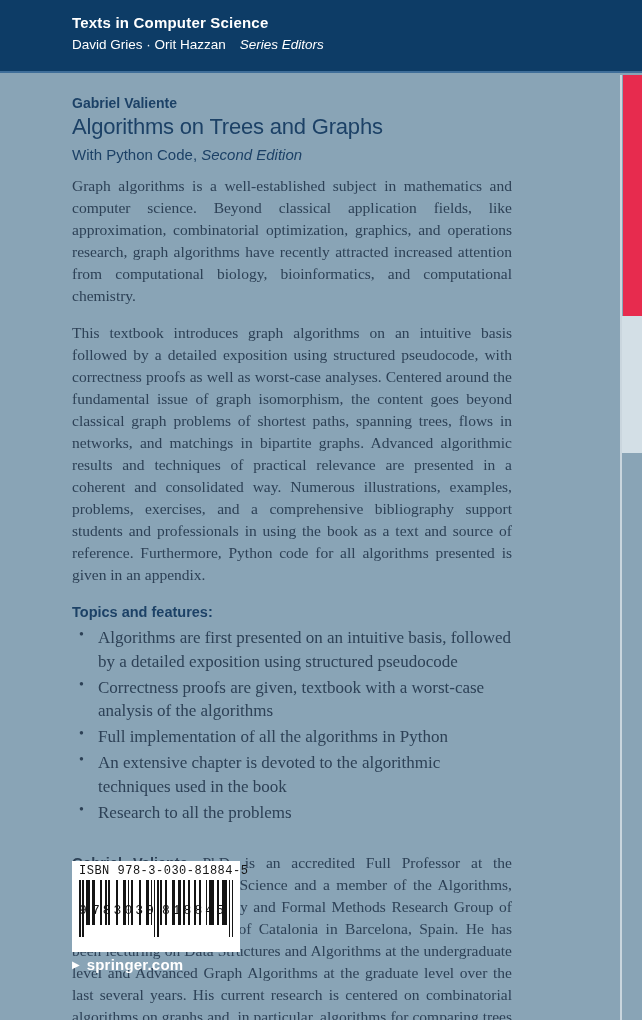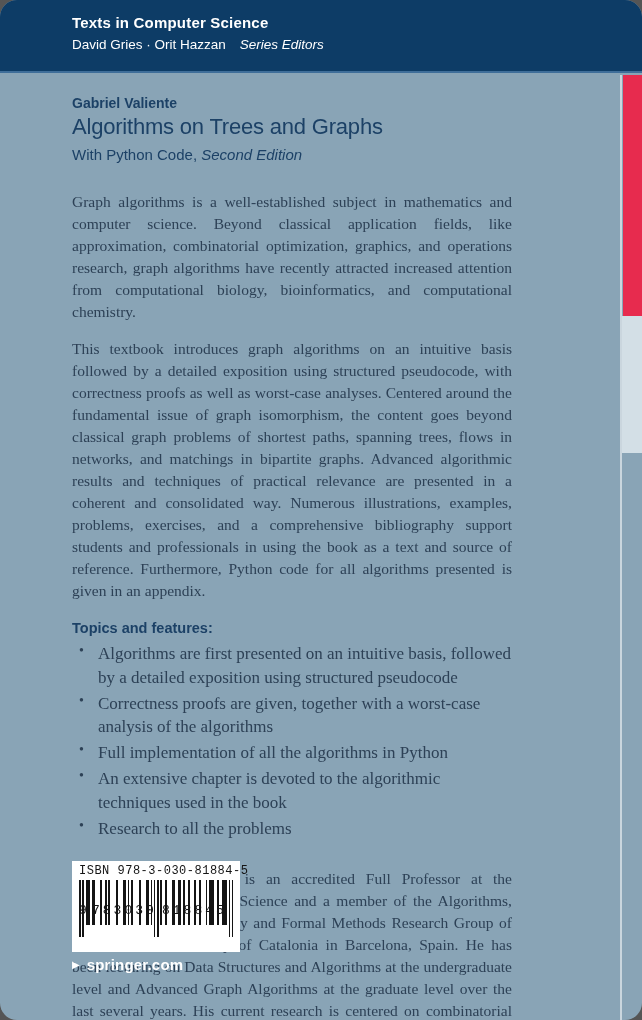--- a/index.html
+++ b/index.html
@@ -1,19 +1,19 @@
 <!DOCTYPE html>
 <html style="--page_bg: #89a4b6; --header_bg: #0d3c66; --header_edge: #3f6e99; --accent_red: #e72b4e; --pale_strip: #d3dfe6; --heading_text: #1c4166; --body_text: #2d4156; --barcode_ink: #141414;"><head>
 <meta charset="utf-8">
 <style>
   html,body{margin:0;padding:0;}
   body{background:#555; font-family:"Liberation Sans",sans-serif;}
   .page{
     position:relative; width:642px; height:1020px; overflow:hidden;
-    background:var(--page_bg); margin:0 auto;border-radius:17px;
+    background:var(--page_bg); margin:0 auto;
   }
   
   .masthead{
     position:absolute; left:0; top:0; width:100%; height:73px;
     background:var(--header_bg);
     border-bottom:2px solid var(--header_edge);
     box-sizing:border-box; padding:14px 0 0 72px; color:#fff;
   }
   .series-title{font-weight:bold; font-size:15px; letter-spacing:.2px;}
   .series-editors{margin-top:6px; font-size:13.5px;}
@@ -33,21 +33,21 @@
   }
   .author{margin-top:20px; font-weight:bold; font-size:14px; color:var(--heading_text);}
   .title{margin:3px 0 0; font-size:22px; font-weight:normal; color:var(--heading_text);
     letter-spacing:-.2px;}
   .subtitle{margin-top:6px; font-size:15px; color:var(--heading_text);}
   .subtitle .ital{font-style:italic;}
   .content p{
     margin:15px 0 0; font-family:"Liberation Serif",serif;
     font-size:15.5px; line-height:1.42; text-align:justify;
   }
-  .content p.first{margin-top:28px;}
+  .content p.first{margin-top:12px;}
   .topics-heading{margin-top:18px; font-weight:bold; font-size:14.5px;
     color:var(--heading_text);}
   ul.topics{margin:6px 0 0; padding:0; list-style:none;
     font-family:"Liberation Serif",serif; font-size:17px; line-height:1.4;}
   ul.topics li{position:relative; padding-left:26px; margin-top:2px;}
   ul.topics li::before{content:"\2022"; position:absolute; left:7px; top:-1px;
     font-size:14px;}
   p.bio{margin-top:28px;}
   .bio-lead{font-family:"Liberation Sans",sans-serif; font-weight:bold;
     font-size:14.5px;}
@@ -97,21 +97,21 @@
       <span>With Python Code,</span>
       <span class="ital">Second Edition</span>
     </div>
 
     <p class="first">Graph algorithms is a well-established subject in mathematics and computer science. Beyond classical application fields, like approximation, combinatorial optimization, graphics, and operations research, graph algorithms have recently attracted increased attention from computational biology, bioinformatics, and computational chemistry.</p>
     <p>This textbook introduces graph algorithms on an intuitive basis followed by a detailed exposition using structured pseudocode, with correctness proofs as well as worst-case analyses. Centered around the fundamental issue of graph isomorphism, the content goes beyond classical graph problems of shortest paths, spanning trees, flows in networks, and matchings in bipartite graphs. Advanced algorithmic results and techniques of practical relevance are presented in a coherent and consolidated way. Numerous illustrations, examples, problems, exercises, and a comprehensive bibliography support students and professionals in using the book as a text and source of reference. Furthermore, Python code for all algorithms presented is given in an appendix.</p>
 
     <div class="topics-heading">Topics and features:</div>
     <ul class="topics">
       <li>Algorithms are first presented on an intuitive basis, followed by a detailed exposition using structured pseudocode</li>
-      <li>Correctness proofs are given, together with a worst-case analysis of the algorithms</li>
+      <li>Correctness proofs are given, textbook with a worst-case analysis of the algorithms</li>
       <li>Full implementation of all the algorithms in Python</li>
       <li>An extensive chapter is devoted to the algorithmic techniques used in the book</li>
       <li>Research to all the problems</li>
     </ul>
 
     <p class="bio"><span class="bio-lead">Gabriel Valiente</span><span>, PhD, is an accredited Full Professor at the Department of Computer Science and a member of the Algorithms, Bioinformatics, Complexity and Formal Methods Research Group of the Technical University of Catalonia in Barcelona, Spain. He has been lecturing on Data Structures and Algorithms at the undergraduate level and Advanced Graph Algorithms at the graduate level over the last several years. His current research is centered on combinatorial algorithms on graphs and, in particular, algorithms for comparing trees and graphs, with emphasis on algorithms in computational biology and bioinformatics.</span></p>
   </main>
 
   <div class="barcode-box">
     <div class="isbn-label">ISBN 978-3-030-81884-5</div>

